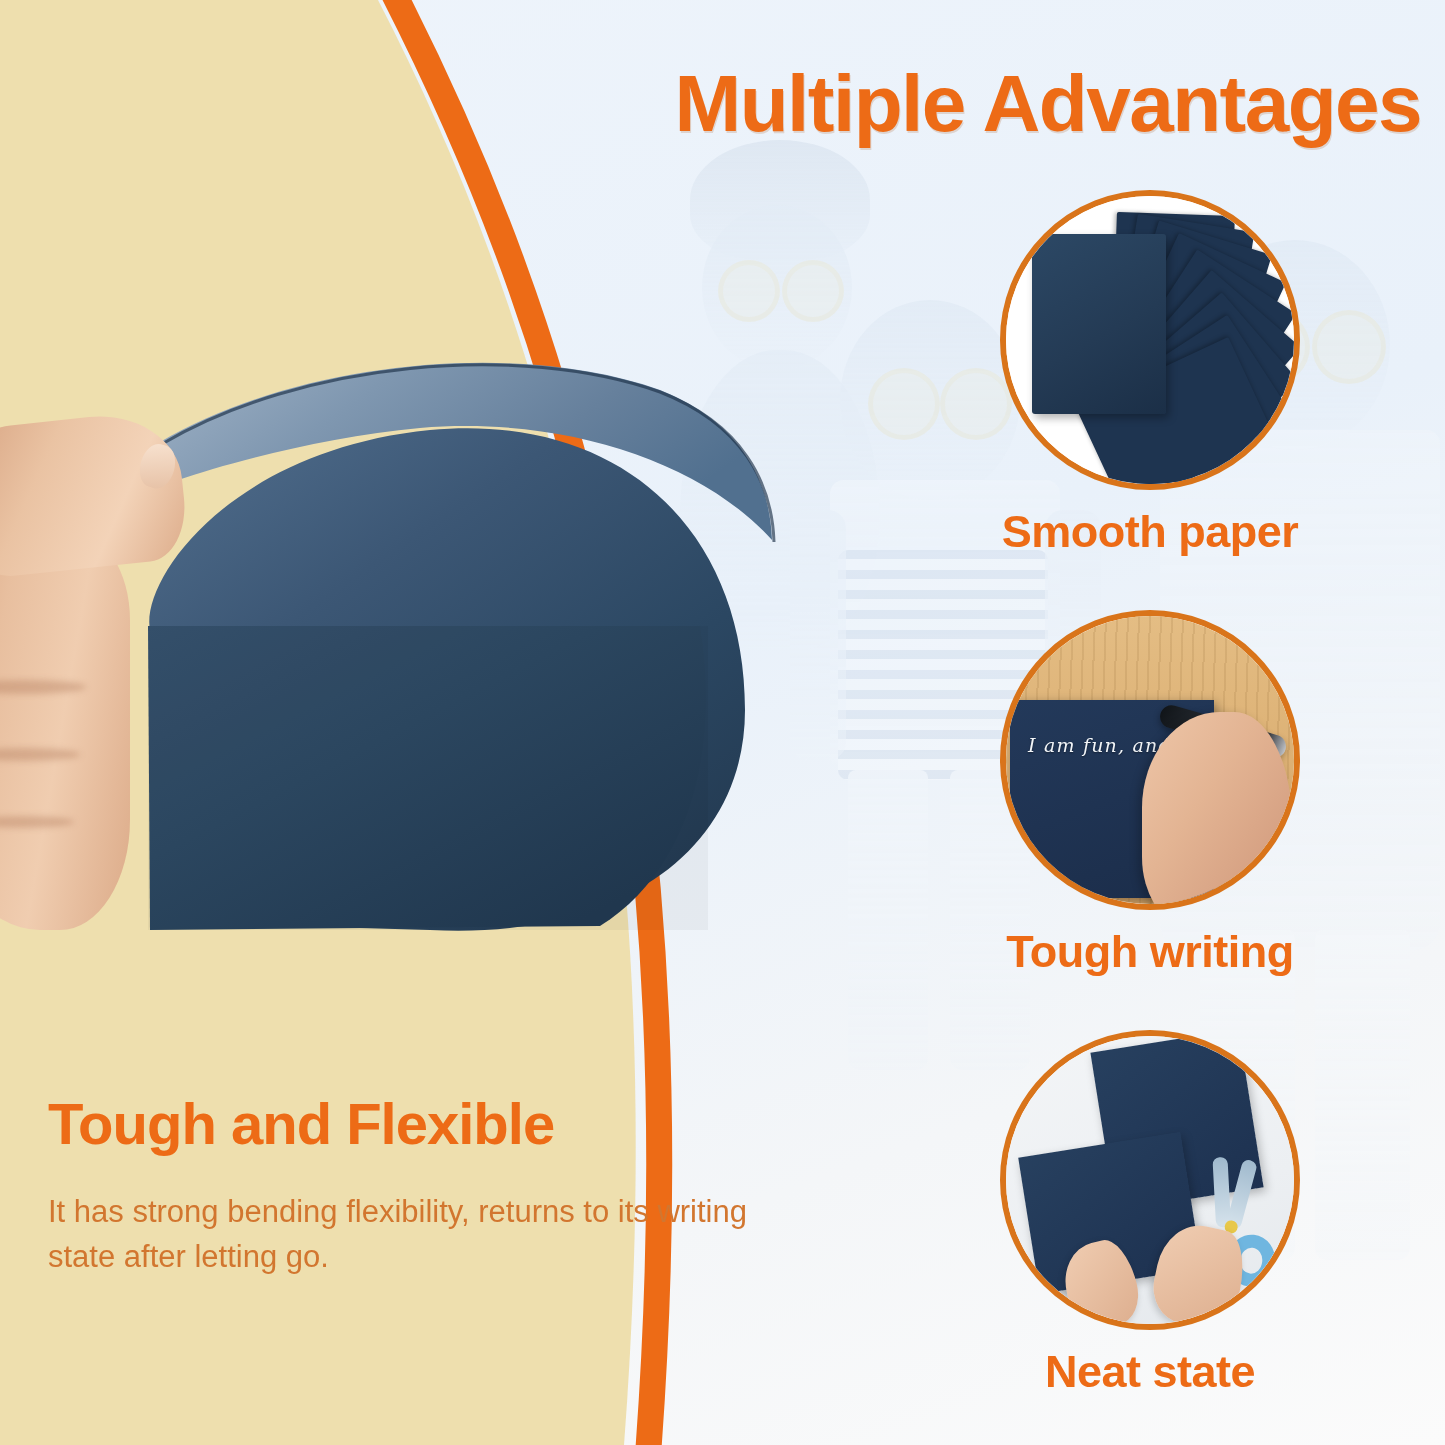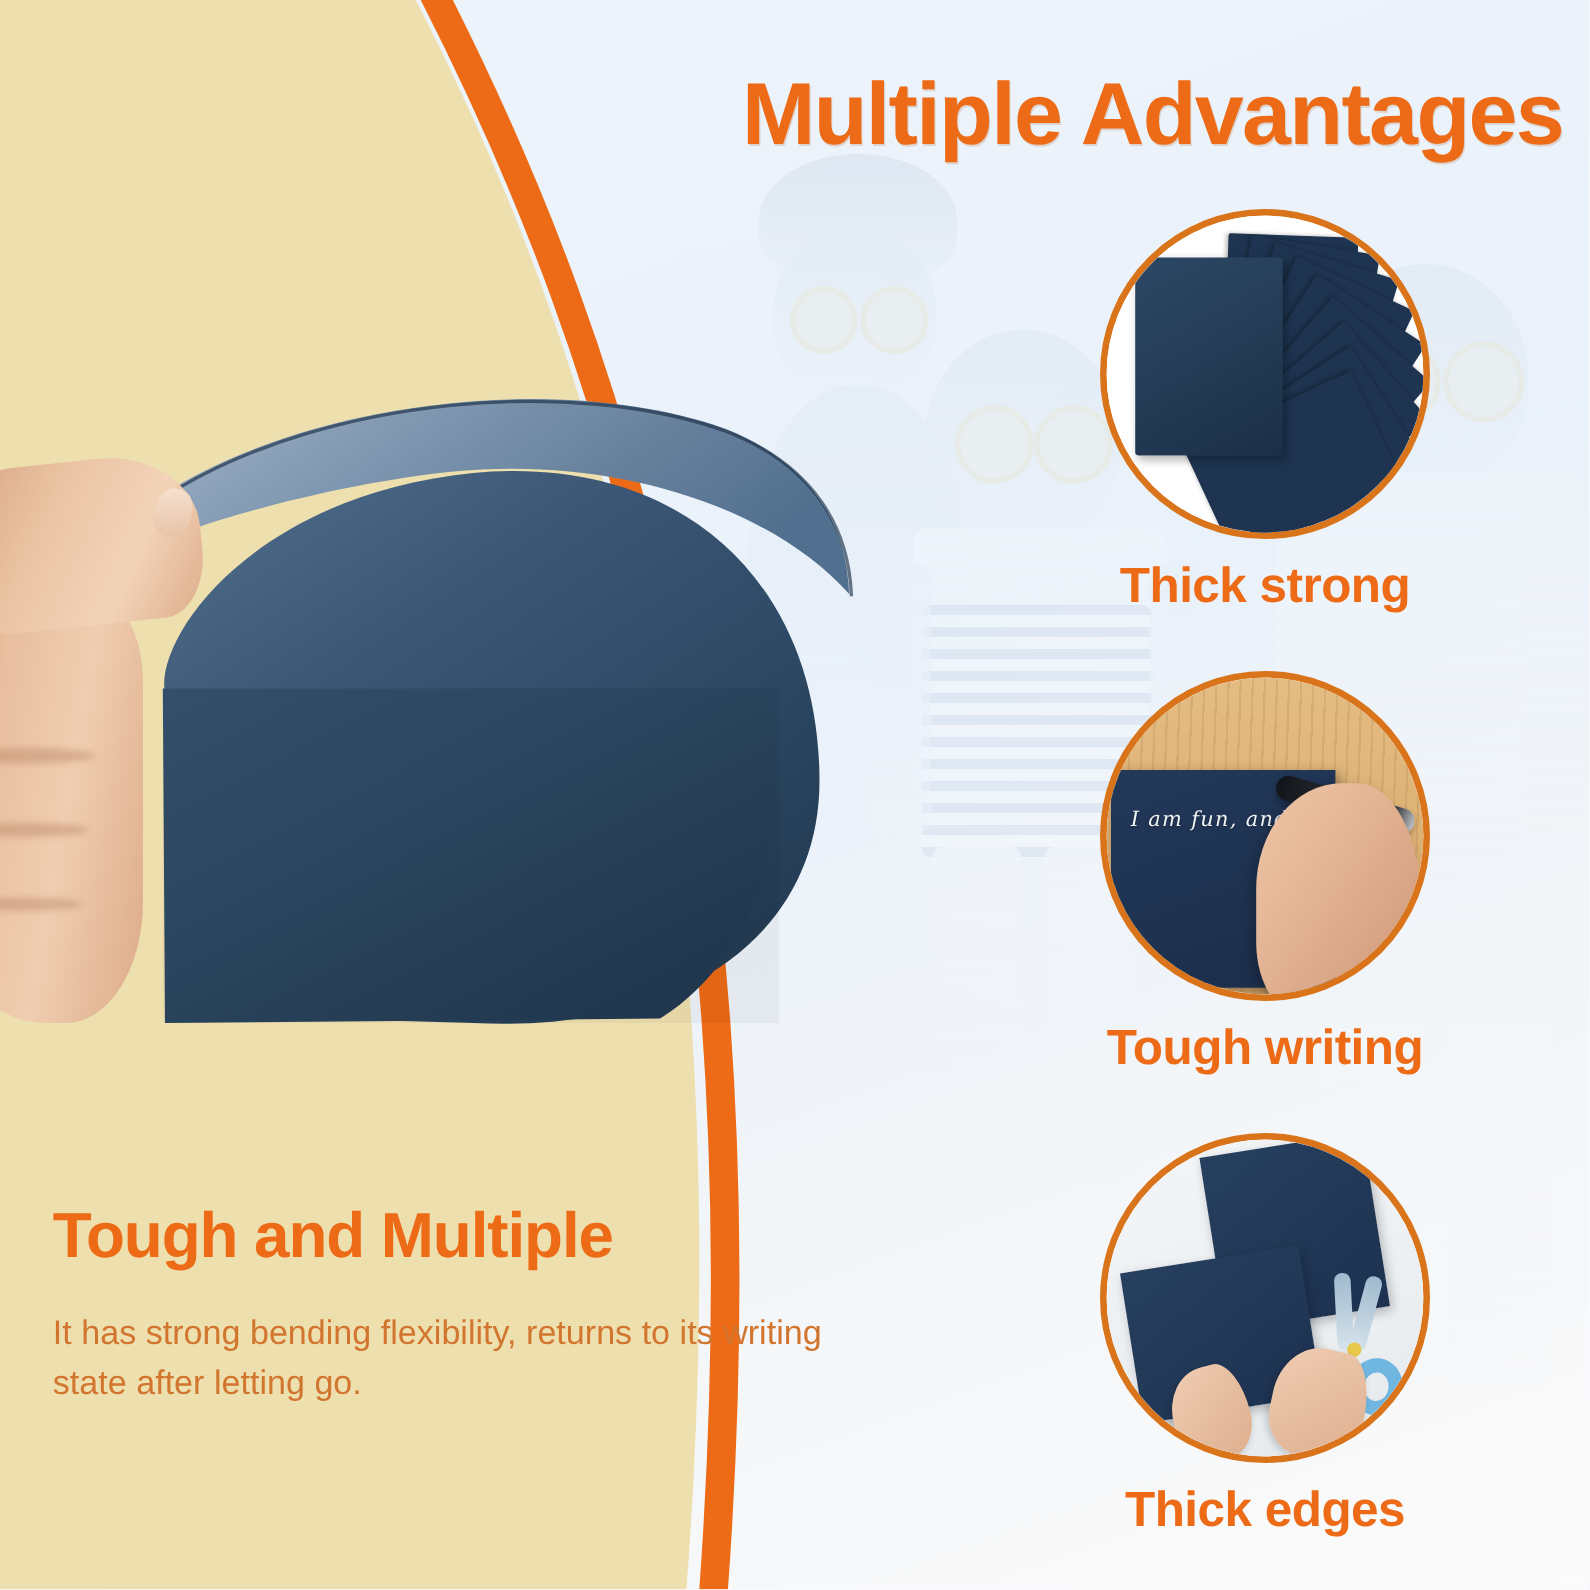--- a/index.html
+++ b/index.html
@@ -414,38 +414,38 @@
           <span class="nail"></span>
         </div>
       <span class="finger-crease" style="left:26px; top:300px; width:120px; height:14px;"></span>
       <span class="finger-crease" style="left:30px; top:368px; width:110px; height:13px;"></span>
       <span class="finger-crease" style="left:34px; top:436px; width:100px; height:12px;"></span>
     </div>
   </div>
 
   <div class="headline">Multiple Advantages</div>
 
-  <div class="left-title">Tough and Multiple</div>
+  <div class="left-title">Tough and Flexible</div>
   <div class="left-body">It has strong bending flexibility, returns to its writing state after letting go.</div>
 
   <div class="feature" style="left:1000px; top:190px;">
     <div class="circle">
       <div class="c1-bg"></div>
       <div class="fan-sheet" style="left:108px; top:18px;  transform:rotate(2deg);"></div>
       <div class="fan-sheet" style="left:118px; top:26px;  transform:rotate(9deg);"></div>
       <div class="fan-sheet" style="left:126px; top:38px;  transform:rotate(17deg);"></div>
       <div class="fan-sheet" style="left:132px; top:54px;  transform:rotate(25deg);"></div>
       <div class="fan-sheet" style="left:136px; top:72px;  transform:rotate(33deg);"></div>
       <div class="fan-sheet" style="left:136px; top:92px;  transform:rotate(41deg);"></div>
       <div class="fan-sheet" style="left:132px; top:112px; transform:rotate(49deg);"></div>
       <div class="fan-sheet" style="left:124px; top:130px; transform:rotate(57deg);"></div>
       <div class="fan-sheet" style="left:112px; top:146px; transform:rotate(65deg);"></div>
       <div class="front-sheet"></div>
     </div>
-    <div class="feature-label">Thick strong</div>
+    <div class="feature-label">Smooth paper</div>
   </div>
 
   <div class="feature" style="left:1000px; top:610px;">
     <div class="circle">
       <div class="wood"></div>
       <div class="navy-card">
         <div class="handwriting">I am fun, and</div>
       </div>
       <div class="pen"></div>
       <div class="writing-hand"></div>
@@ -464,16 +464,16 @@
         <span class="scissors-blade" style="left:26px; top:0;  transform:rotate(9deg);  position:absolute;"></span>
         <span style="position:absolute; left:20px; top:62px; width:13px; height:13px;
                      border-radius:50%; background:#e8c84a;"></span>
         <span class="scissors-ring" style="left:-8px; top:74px;"></span>
         <span class="scissors-ring" style="left:26px; top:74px;"></span>
       </div>
 
       <div class="hand-small" style="left:60px;  top:206px; width:70px; height:86px; transform:rotate(-14deg);"></div>
       <div class="hand-small" style="left:150px; top:190px; width:86px; height:100px; transform:rotate(12deg);"></div>
     </div>
-    <div class="feature-label">Thick edges</div>
+    <div class="feature-label">Neat state</div>
   </div>
 
 </div>
 
 </body></html>

